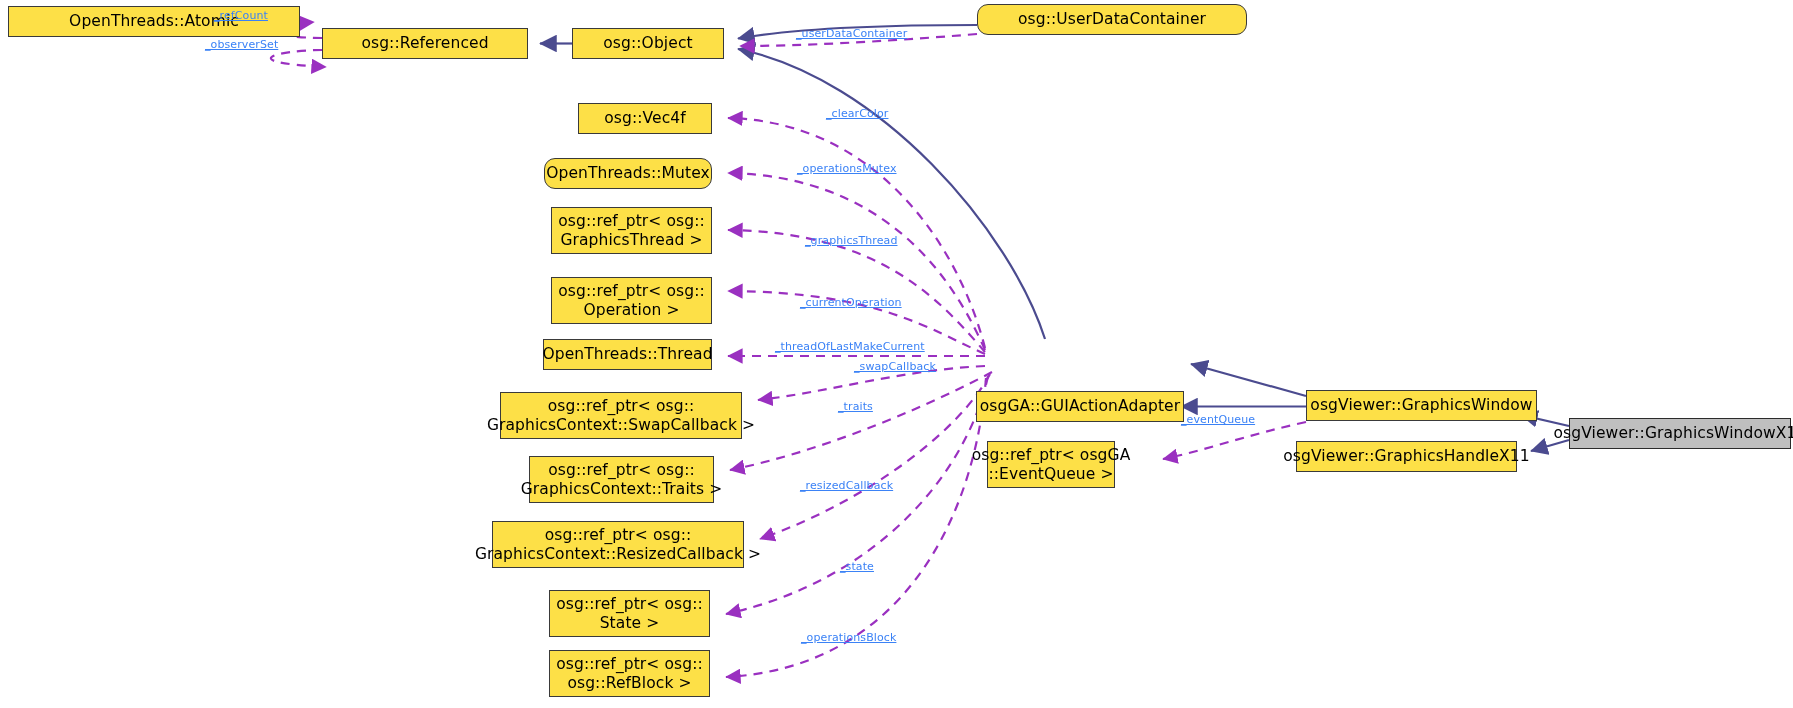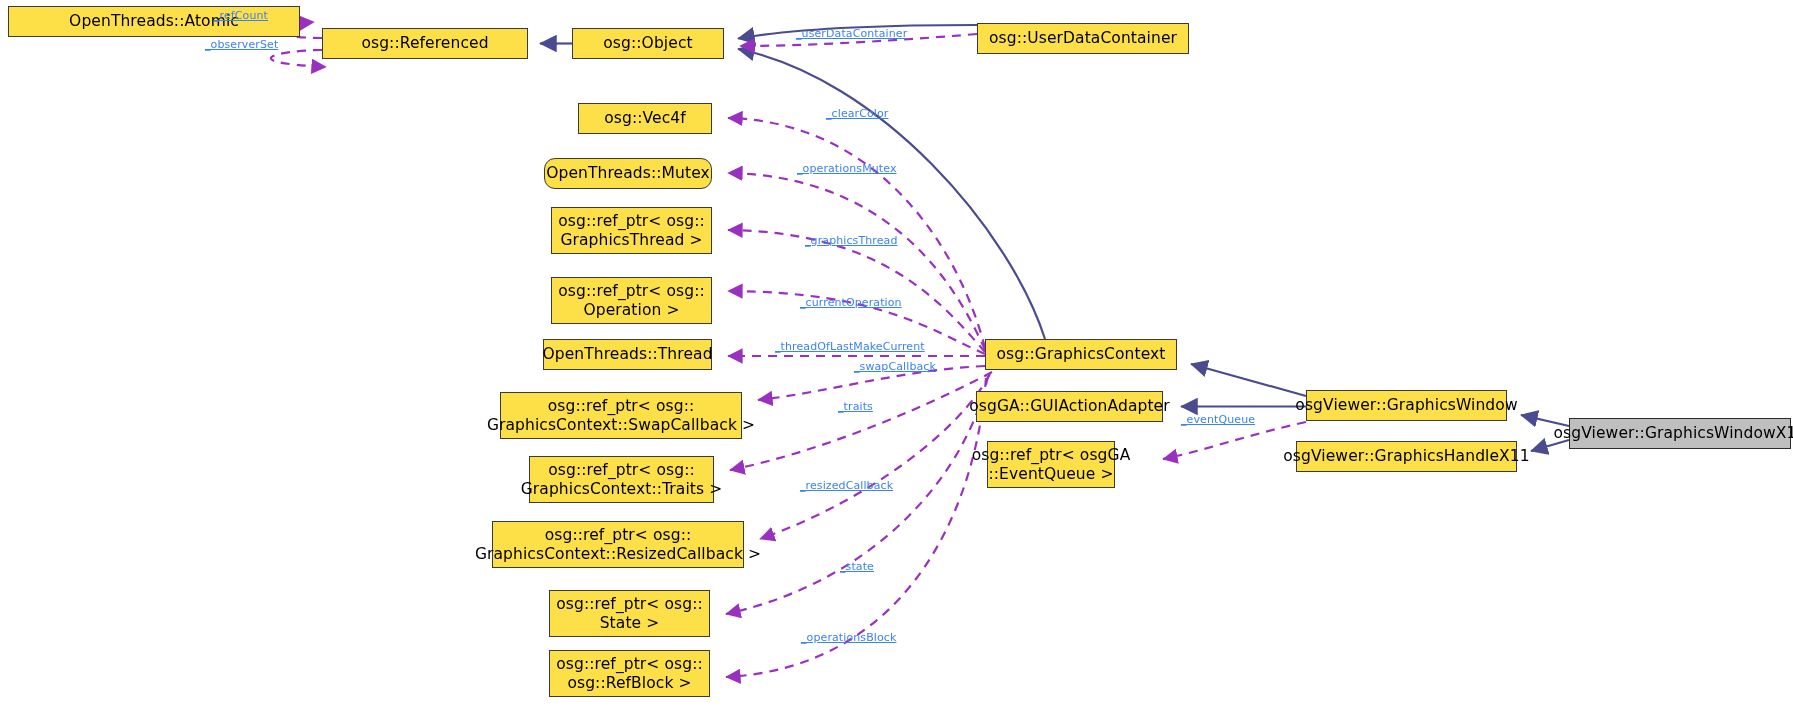--- a/index.html
+++ b/index.html
@@ -127,21 +127,21 @@
 
 
   <div class="node thick" style="left:322px; top:28px; width:206px; height:31px;">
     <span>osg::Referenced</span>
   </div>
 
   <div class="node thick" style="left:572px; top:28px; width:152px; height:31px;">
     <span>osg::Object</span>
   </div>
 
-  <div class="node thick" style="left:977px; top:23px; width:212px; height:31px;">
+  <div class="node thick" style="left:977px; top:4px; width:270px; height:31px;border-radius:11px;">
     <span>osg::UserDataContainer</span>
   </div>
 
   <div class="node thick" style="left:578px; top:103px; width:134px; height:31px;">
     <span>osg::Vec4f</span>
   </div>
 
   <div class="node thick" style="left:544px; top:158px; width:168px; height:31px;border-radius:11px;">
     <span>OpenThreads::Mutex</span>
   </div>
@@ -178,34 +178,31 @@
   <div class="node thick" style="left:549px; top:590px; width:161px; height:47px;">
     <span>osg::ref_ptr&lt; osg::
 State &gt;</span>
   </div>
 
   <div class="node thick" style="left:549px; top:650px; width:161px; height:47px;">
     <span>osg::ref_ptr&lt; osg::
 osg::RefBlock &gt;</span>
   </div>
 
-  <div class="node thick" style="left:985px; top:339px; width:192px; height:31px;">
-    <span>osg::GraphicsContext</span>
-  </div>
-
-  <div class="node thick" style="left:976px; top:391px; width:187px; height:31px;">
+
+  <div class="node thick" style="left:976px; top:391px; width:208px; height:31px;">
     <span>osgGA::GUIActionAdapter</span>
   </div>
 
   <div class="node thick" style="left:987px; top:441px; width:128px; height:47px;">
     <span>osg::ref_ptr&lt; osgGA
 ::EventQueue &gt;</span>
   </div>
 
-  <div class="node thick" style="left:1306px; top:390px; width:201px; height:31px;">
+  <div class="node thick" style="left:1306px; top:390px; width:231px; height:31px;">
     <span>osgViewer::GraphicsWindow</span>
   </div>
 
   <div class="node thick" style="left:1296px; top:441px; width:221px; height:31px;">
     <span>osgViewer::GraphicsHandleX11</span>
   </div>
 
   <div class="node highlight" style="left:1569px; top:418px; width:222px; height:31px;">
     <span>osgViewer::GraphicsWindowX11</span>
   </div>

